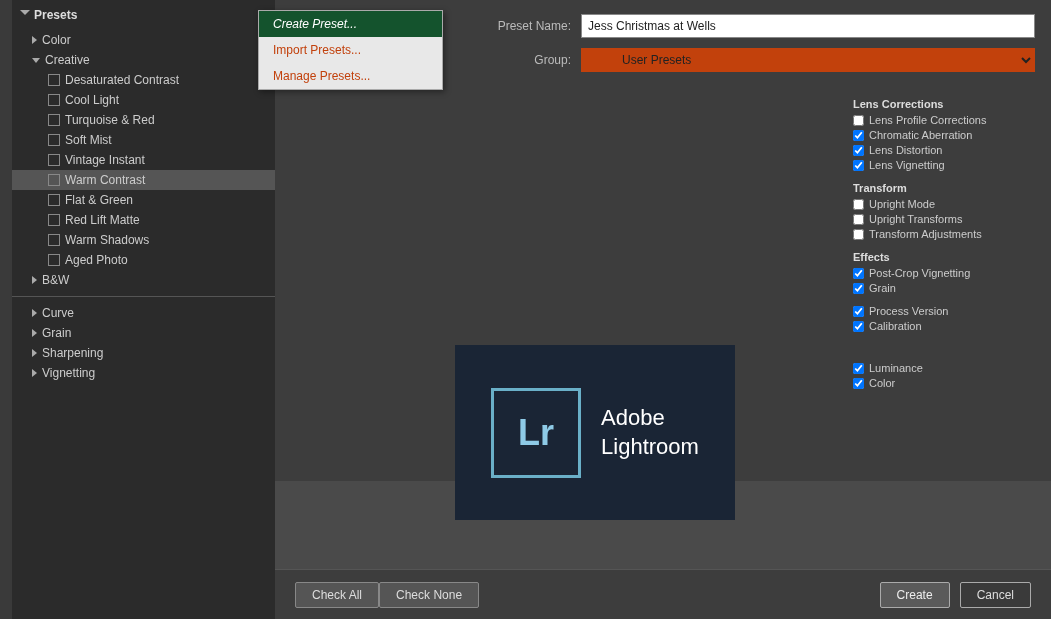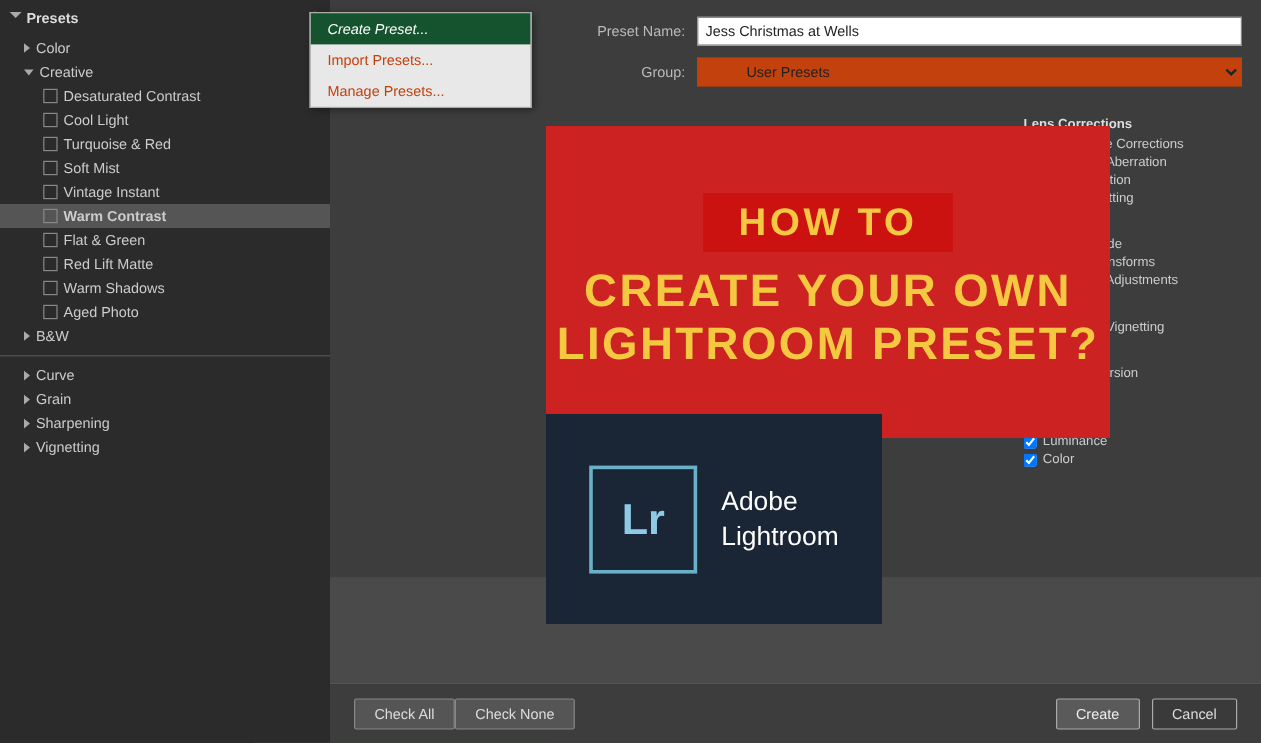--- a/index.html
+++ b/index.html
@@ -8,21 +8,21 @@
       height: 619px;
       overflow: hidden;
       font-family: Arial, sans-serif;
       background: #3a3a3a;
       position: relative;
     }
 
     
     .left-panel {
       position: absolute;
-      left: 0; top: 0;
+      left: 12px; top: 0;
       width: 275px;
       height: 619px;
       background: #2b2b2b;
       color: #ccc;
       font-size: 12px;
       overflow: hidden;
     }
 
     .presets-header {
       display: flex;
@@ -54,21 +54,21 @@
       border-top: 5px solid #aaa;
     }
 
     .tree-item {
       display: flex;
       align-items: center;
       padding: 3px 8px;
       cursor: pointer;
       white-space: nowrap;
     }
-    .tree-item.active-item { background: #555; font-weight: bold; }
+    .tree-item.active-item { background: #555; }
 
     .indent1 { padding-left: 20px; }
     .indent2 { padding-left: 36px; }
 
     .icon-grid {
       display: inline-block;
       width: 12px; height: 12px;
       border: 1px solid #888;
       margin-right: 5px;
       flex-shrink: 0;
@@ -514,29 +514,20 @@
           <span>Luminance</span>
         </div>
         <div class="checkbox-row">
           <input type="checkbox" checked="" style="">
           <span>Color</span>
         </div>
       </div>
     </div>
   </div>
 
-  <div class="overlay-banner">
-    <div class="how-to-box">
-      <span class="how-to-text">HOW TO</span>
-    </div>
-    <div class="main-title">
-      <span>CREATE YOUR OWN</span><br>
-      <span>LIGHTROOM PRESET?</span>
-    </div>
-  </div>
 
   <div class="lr-card">
     <div class="lr-icon-box">
       <span class="lr-letters">Lr</span>
     </div>
     <div>
       <div class="lr-text">Adobe</div>
       <div class="lr-text">Lightroom</div>
     </div>
   </div>

